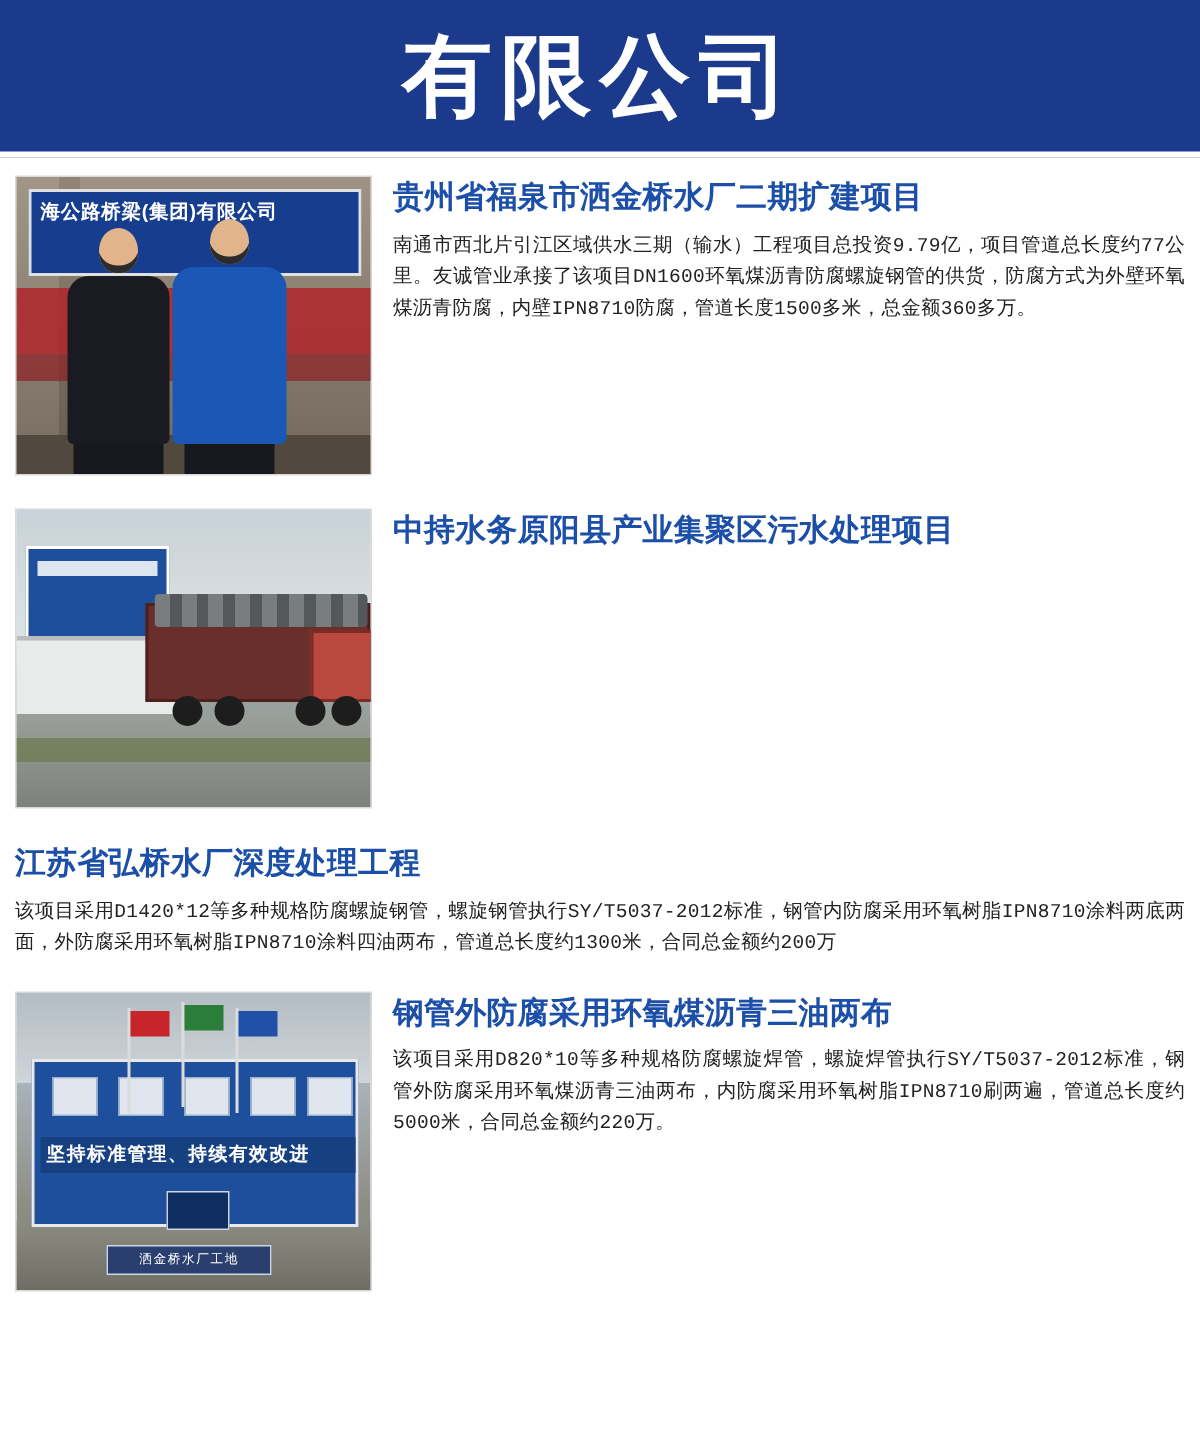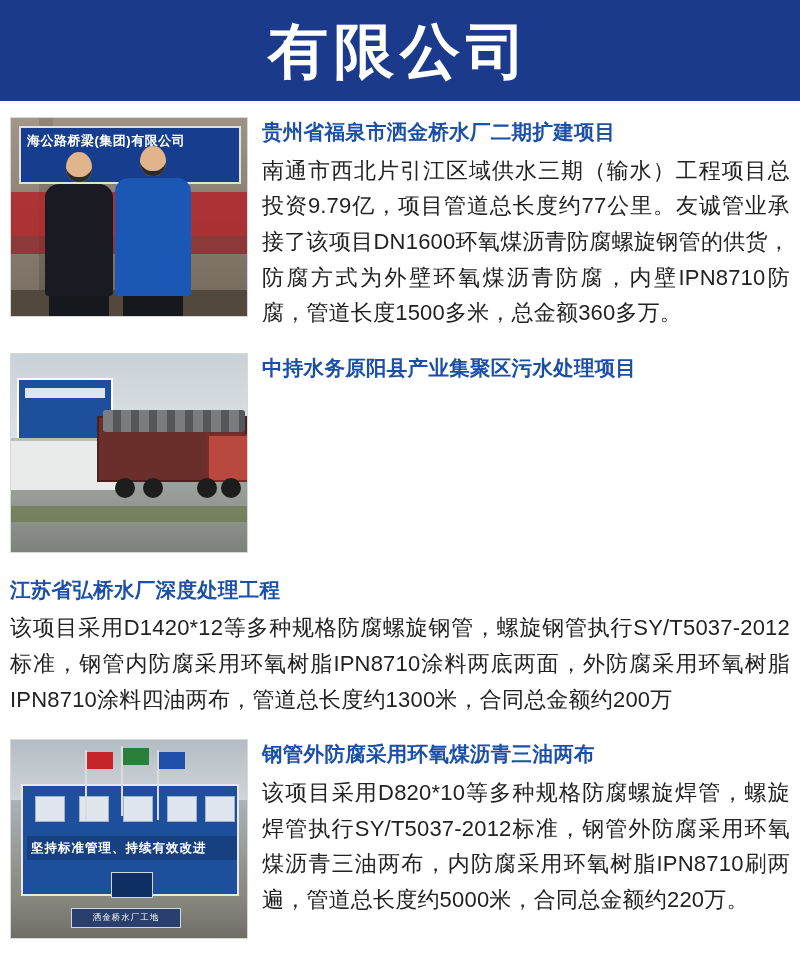--- a/index.html
+++ b/index.html
@@ -63,25 +63,26 @@
   .case-title {
     color: #1b4fa8;
     font-size: 20.5px;
     font-weight: bold;
     line-height: 1.25;
     margin: 0 0 8px 0;
     letter-spacing: 0.3px;
   }
   .case-text {
     color: #222222;
-    font-size: 22px;
+    font-size: 13px;
     line-height: 1.62;
     text-align: justify;
     margin: 0;
     letter-spacing: 0.2px;
+    font-family: Liberation Mono, monospace;
   }
 
   
   .ph1 { background: linear-gradient(#8e8376 0%, #7d7063 55%, #6e6256 100%); }
   .ph1 .wall {
     position: absolute; left: 0; top: 0; width: 100%; height: 100%;
     background:
       linear-gradient(90deg, rgba(255,255,255,0.08) 0 12%, rgba(0,0,0,0.06) 12% 18%, rgba(255,255,255,0.05) 18% 100%),
       linear-gradient(#9a8d7e, #6b5f52);
   }

